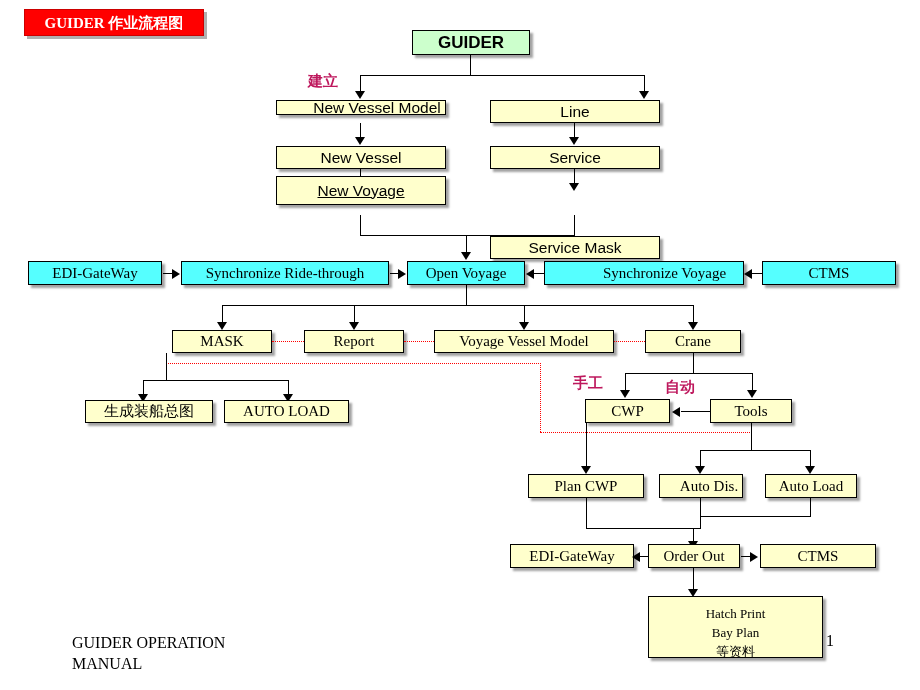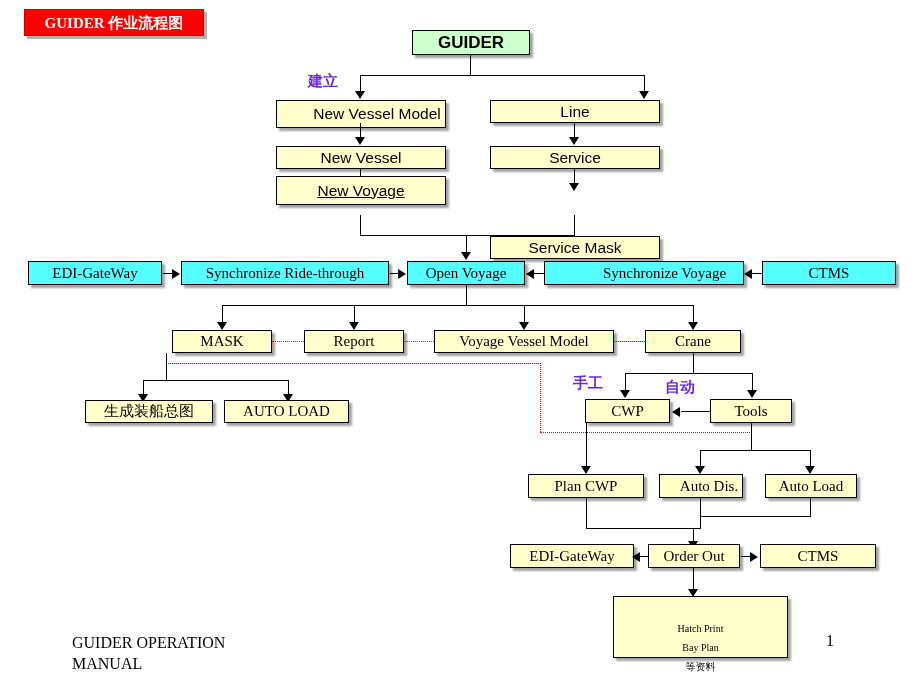--- a/index.html
+++ b/index.html
@@ -64,23 +64,24 @@
   .node.yellow.sans {
     font-family: "Liberation Sans", "DejaVu Sans", sans-serif;
     font-size: 15.5px;
   }
   .node.cyan {
     background: #55ffff;
     font-size: 15px;
   }
   .node.multi {
     display: block;
-    padding-top: 22px;
+    padding-top: 7px;
     line-height: 19px;
-    font-size: 10px;
+    font-size: 13px;
+    margin-left: 35px;
   }
   .node.multi .ln { display: block; }
 
   
   .h, .v {
     position: absolute;
     background: #000000;
   }
   .h { height: 1px; }
   .v { width: 1px; }
@@ -117,21 +118,21 @@
   }
   .rv {
     width: 0;
     border-left: 1.5px dotted #ff0000;
   }
 
   
   .label {
     position: absolute;
     white-space: nowrap;
-    color: #6d28d9;
+    color: #be185d;
     font-family: Liberation Sans, sans-serif;
     font-size: 15px;
     font-weight: bold;
   }
   .footer-text {
     position: absolute;
     left: 72px;
     top: 632px;
     font-family: "Liberation Serif", "DejaVu Serif", serif;
     font-size: 16px;
@@ -160,21 +161,21 @@
   <div class="v" style="left:470px; top:55px; height:20px;"></div>
 
   <div class="h" style="left:360px; top:75px; width:284px;"></div>
   <div class="v" style="left:360px; top:75px; height:17px;"></div>
   <div class="arrow-down" style="left:355px; top:91px;"></div>
   <div class="v" style="left:644px; top:75px; height:17px;"></div>
   <div class="arrow-down" style="left:639px; top:91px;"></div>
 
   <div class="label" style="left:308px; top:72px;">建立</div>
 
-  <div class="node yellow sans" style="left:276px; top:100px; width:170px; height:28px;padding-left:32px;">New Vessel Model</div>
+  <div class="node yellow sans" style="left:276px; top:100px; width:170px; height:15px;padding-left:32px;">New Vessel Model</div>
   <div class="node yellow sans" style="left:490px; top:100px; width:170px; height:23px;">Line</div>
 
   <div class="v" style="left:360px; top:123px; height:15px;"></div>
   <div class="arrow-down" style="left:355px; top:137px;"></div>
   <div class="v" style="left:574px; top:123px; height:15px;"></div>
   <div class="arrow-down" style="left:569px; top:137px;"></div>
 
   <div class="node yellow sans" style="left:276px; top:146px; width:170px; height:23px;">New Vessel</div>
   <div class="node yellow sans" style="left:490px; top:146px; width:170px; height:23px;">Service</div>
 

